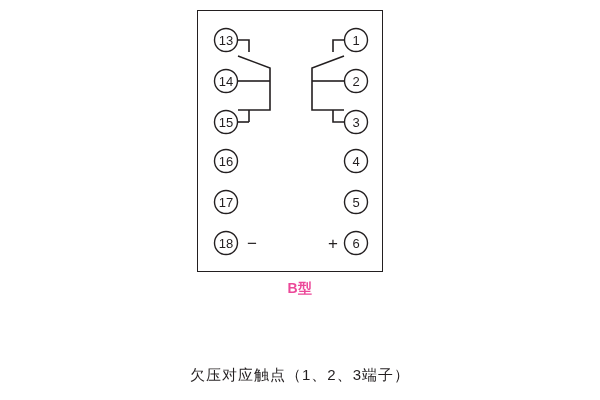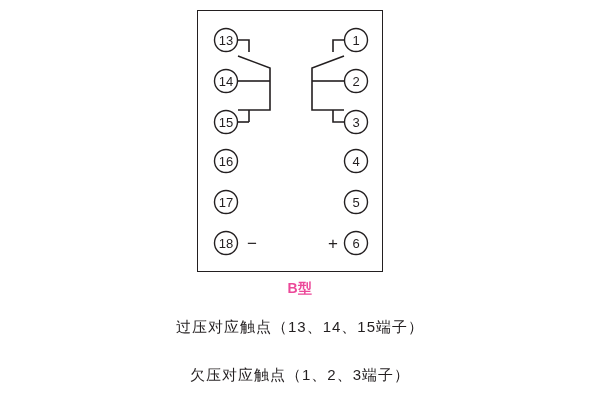--- a/index.html
+++ b/index.html
@@ -132,16 +132,15 @@
     <g>
       <circle cx="356" cy="243" r="11.5" fill="#ffffff" stroke="#231f20" stroke-width="1.4"></circle>
       <text x="356" y="243" text-anchor="middle" dominant-baseline="central" font-family="Liberation Sans, sans-serif" font-size="13" fill="#231f20">6</text>
     </g>
 
     <text x="252" y="243" text-anchor="middle" dominant-baseline="central" font-family="Liberation Sans, sans-serif" font-size="17" fill="#231f20">−</text>
     <text x="333" y="243" text-anchor="middle" dominant-baseline="central" font-family="Liberation Sans, sans-serif" font-size="17" fill="#231f20">+</text>
   </svg>
 
   <div class="caption-type">B型</div>
-  <div class="caption-line l1">过压对应触点（13、14、15端子）</div>
   <div class="caption-line l2">欠压对应触点（1、2、3端子）</div>
 
 </div>
 
 </body></html>

